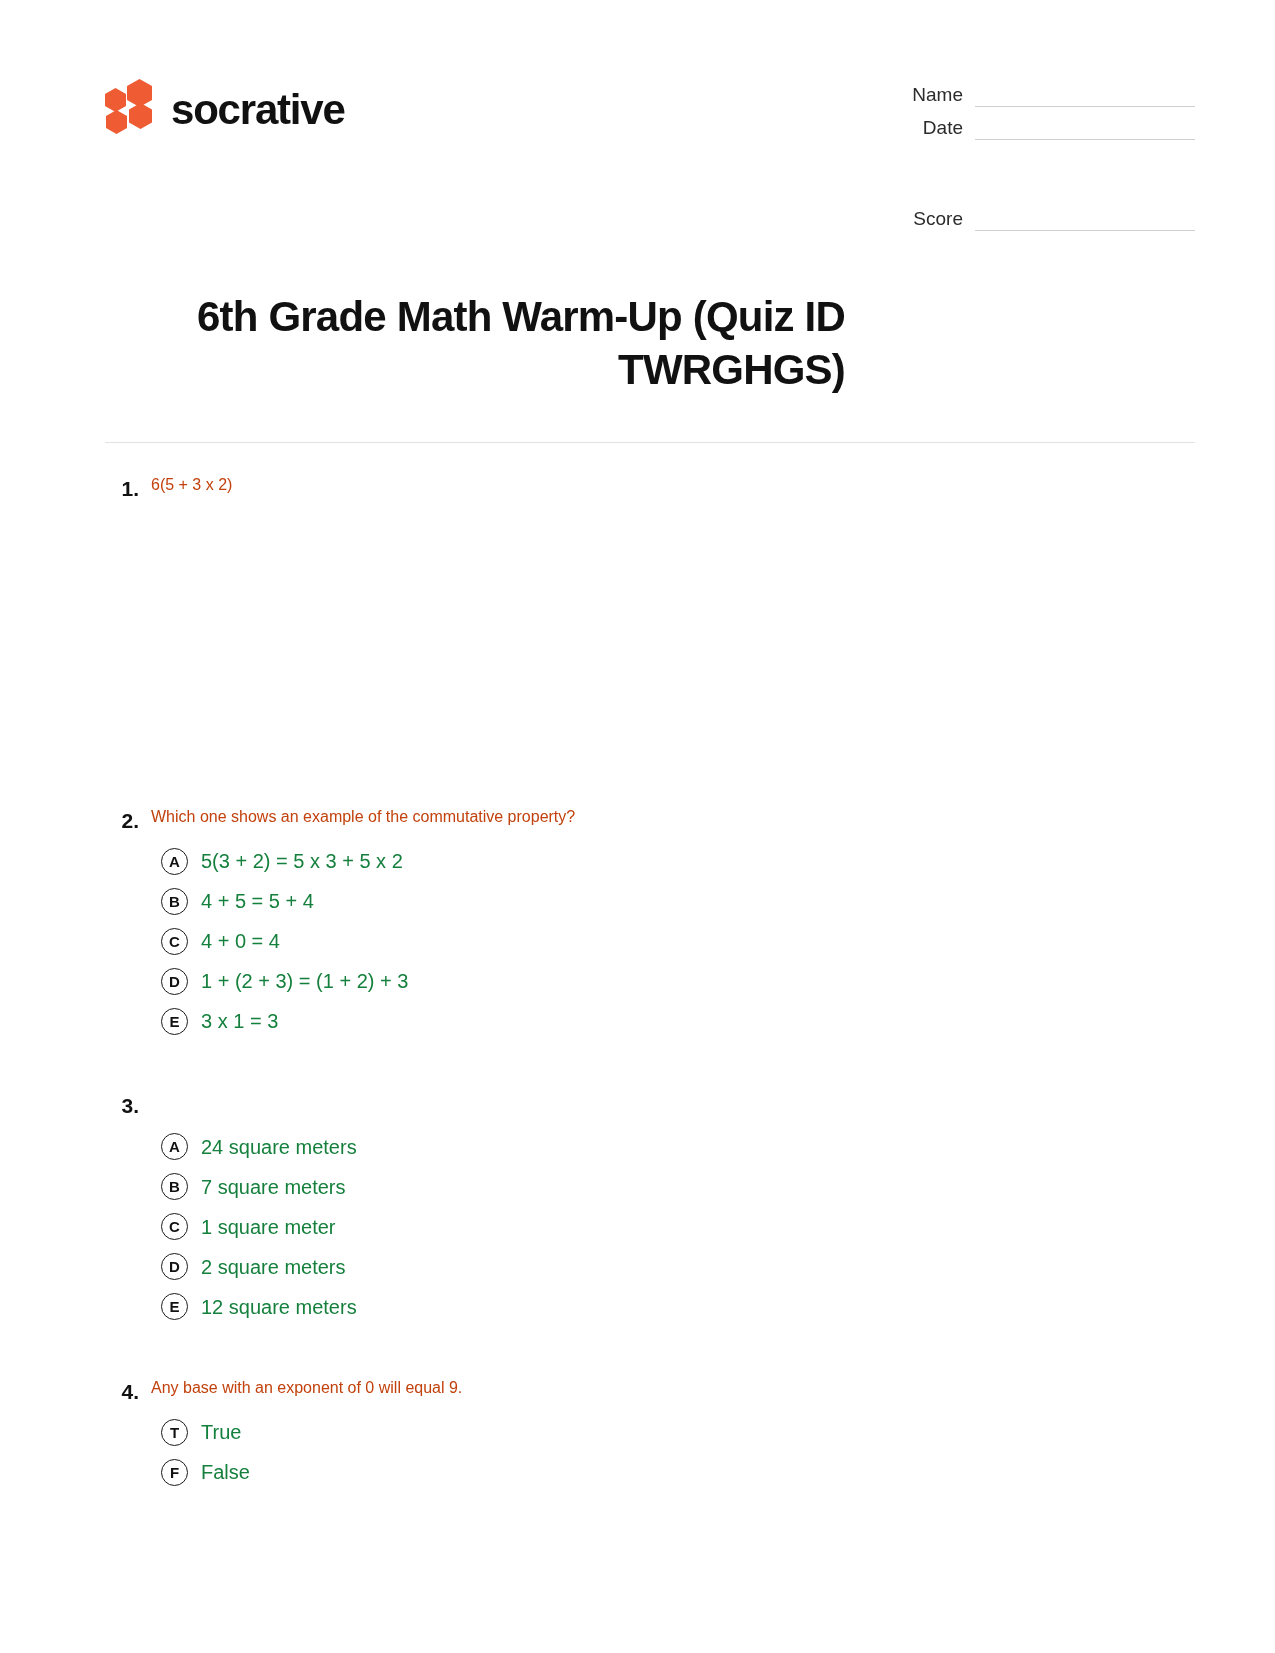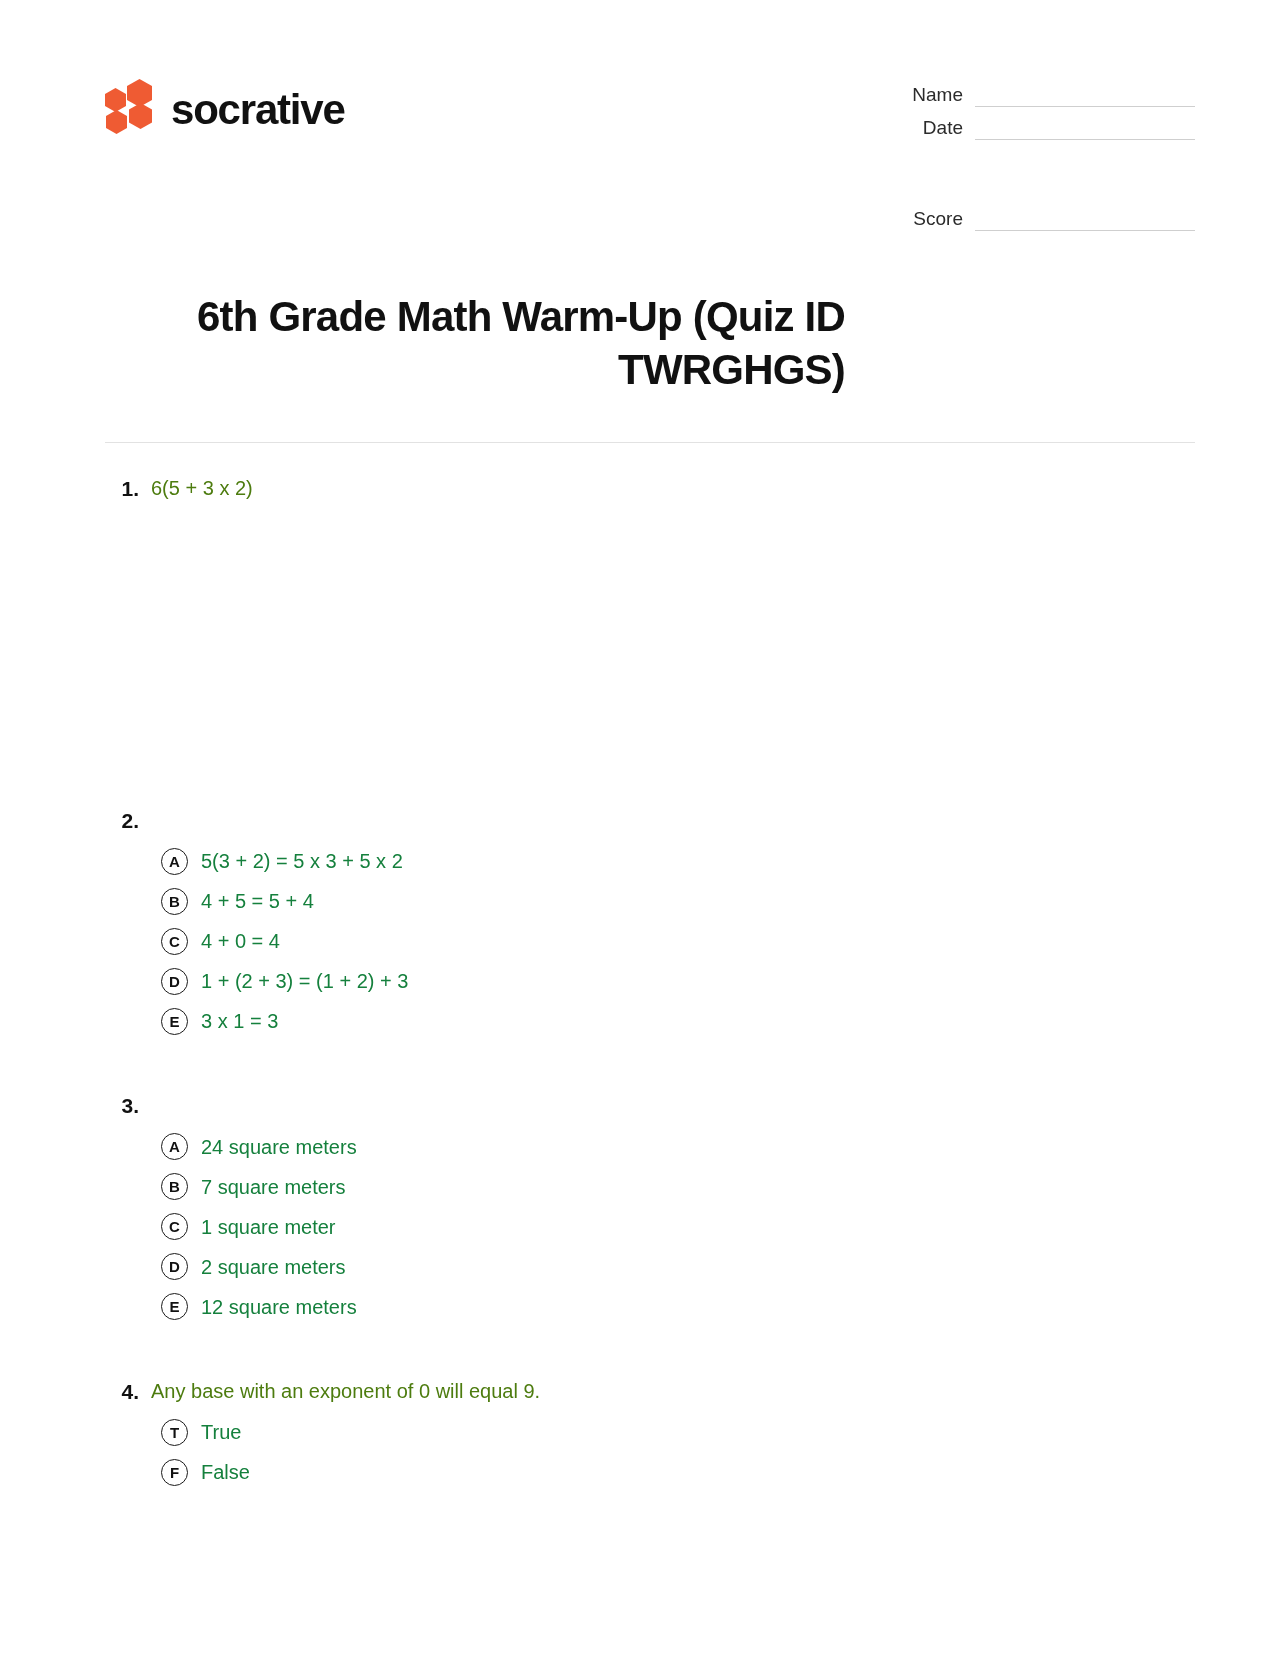--- a/index.html
+++ b/index.html
@@ -110,23 +110,23 @@
   .q-num {
     font-size: 21px;
     font-weight: 700;
     min-width: 34px;
     text-align: right;
     line-height: 1.5;
     color: #111111;
     flex: 0 0 auto;
   }
   .q-text {
-    font-size: 20px;
+    font-size: 16px;
     line-height: 1.5;
-    color: #4d7c0f;
+    color: #c2410c;
     max-width: 900px;
   }
   .options { margin-top: 10px; }
   .option {
     display: flex;
     align-items: center;
     gap: 13px;
     margin: 0 0 10px 0;
     padding-left: 56px;
     position: relative;
@@ -197,20 +197,21 @@
       <div class="q-head">
         <span class="q-num">1.</span>
         <span class="q-text">6(5 + 3 x 2)</span>
       </div>
       <div class="q-gap-1"></div>
     </div>
 
     <div class="question">
       <div class="q-head">
         <span class="q-num">2.</span>
+        <span class="q-text">Which one shows an example of the commutative property?</span>
       </div>
       <div class="options">
         <div class="option">
           <span class="bubble">A</span>
           <span class="option-text">5(3 + 2) = 5 x 3 + 5 x 2</span>
         </div>
         <div class="option">
           <span class="bubble">B</span>
           <span class="option-text">4 + 5 = 5 + 4</span>
         </div>

